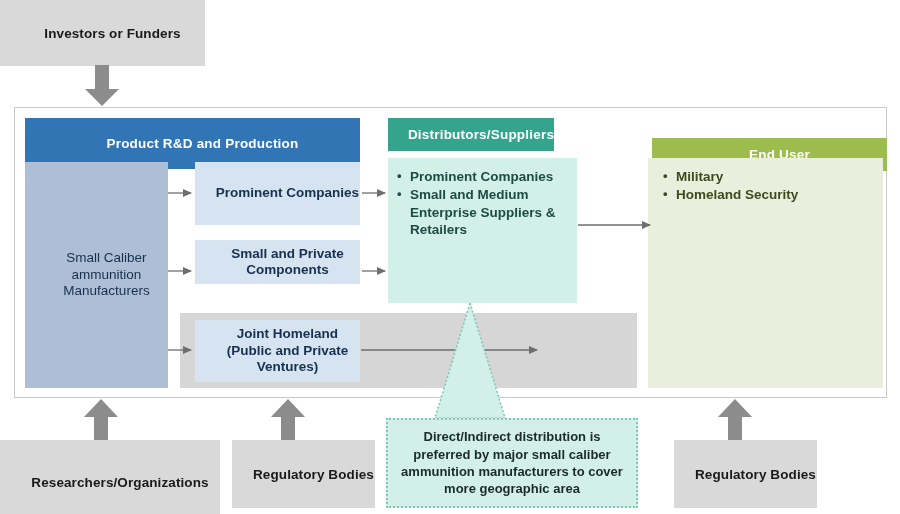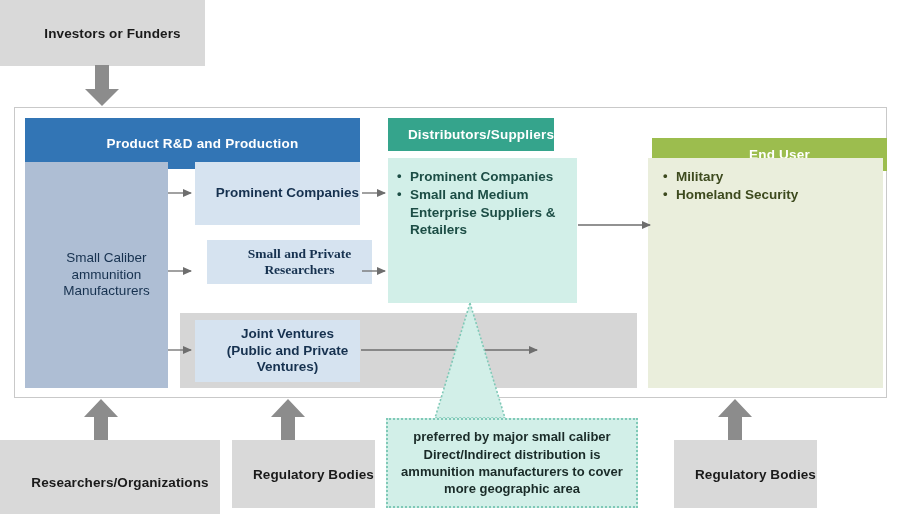--- a/index.html
+++ b/index.html
@@ -122,30 +122,30 @@
   </div>
 
   <div class="abs panel-grey" style="left:180px;top:313px;width:457px;height:75px;"></div>
 
   <div class="abs innerbox" style="left:195px;top:162px;width:165px;height:63px;">
     <div>
       <div>Prominent Companies</div>
     </div>
   </div>
 
-  <div class="abs innerbox" style="left:207px;top:240px;width:165px;height:44px;font-family:Liberation Serif, serif;">
+  <div class="abs innerbox" style="left:195px;top:240px;width:165px;height:44px;">
     <div>
       <div>Small and Private</div>
-      <div>Researchers</div>
+      <div>Components</div>
     </div>
   </div>
 
   <div class="abs innerbox" style="left:195px;top:320px;width:165px;height:62px;">
     <div>
-      <div>Joint Ventures</div>
+      <div>Joint Homeland</div>
       <div>(Public and Private</div>
       <div>Ventures)</div>
     </div>
   </div>
 
   <div class="abs colhdr hdr-teal" style="left:388px;top:118px;width:166px;height:33px;">
     <span>Distributors/Suppliers</span>
   </div>
 
   <div class="abs panel-mint" style="left:388px;top:158px;width:189px;height:145px;padding:10px 8px 0 8px;">
@@ -211,20 +211,20 @@
   <div class="abs greybox" style="left:674px;top:440px;width:143px;height:68px;">
     <span>Regulatory Bodies</span>
   </div>
 
   <svg class="callout-tail" style="left:400px;top:300px;width:160px;height:120px;" viewBox="0 0 160 120">
     <polygon points="70,3 105,118 35,118" fill="#d2efe8" stroke="#7fc9b7" stroke-width="1.6" stroke-dasharray="2,2"></polygon>
   </svg>
 
   <div class="abs callout" style="left:386px;top:418px;width:252px;height:90px;">
     <div>
+      <div>Direct/Indirect distribution is</div>
       <div>preferred by major small caliber</div>
-      <div>Direct/Indirect distribution is</div>
       <div>ammunition manufacturers to cover</div>
       <div>more geographic area</div>
     </div>
   </div>
 
 </div>
 
 </body></html>

